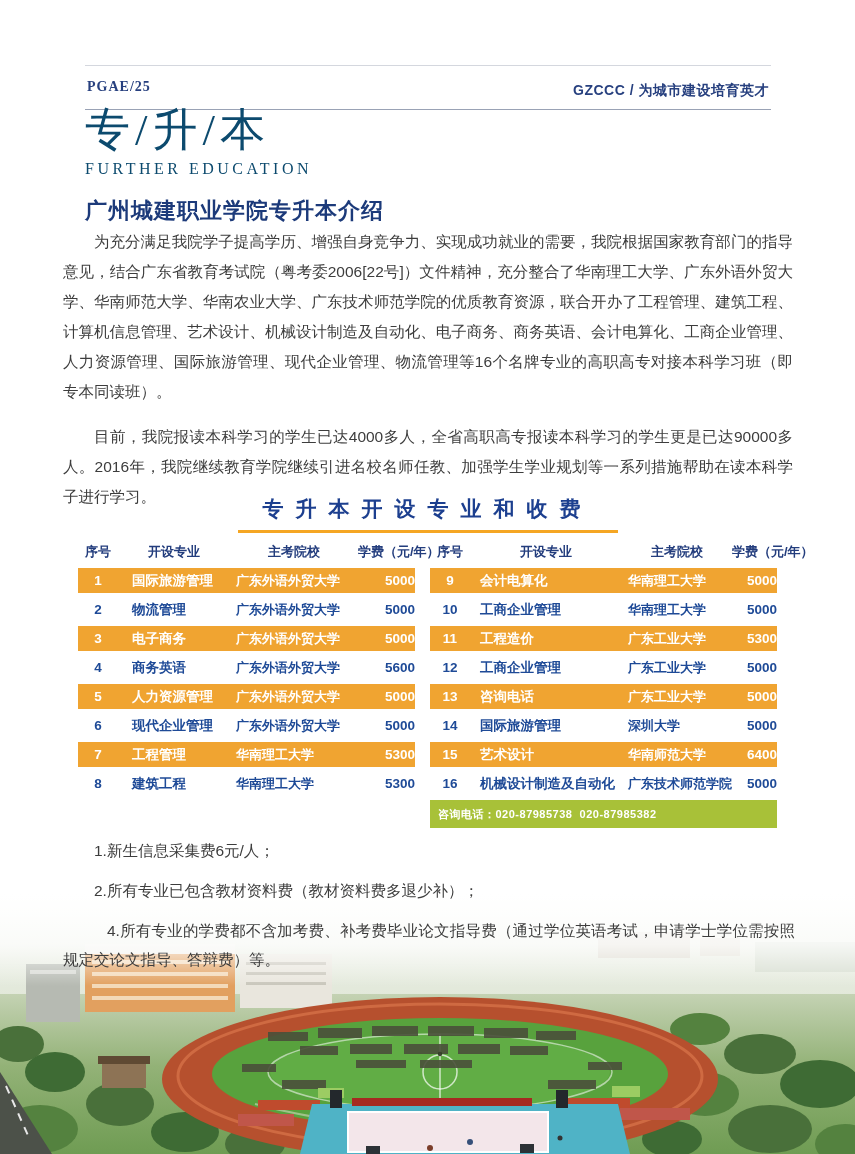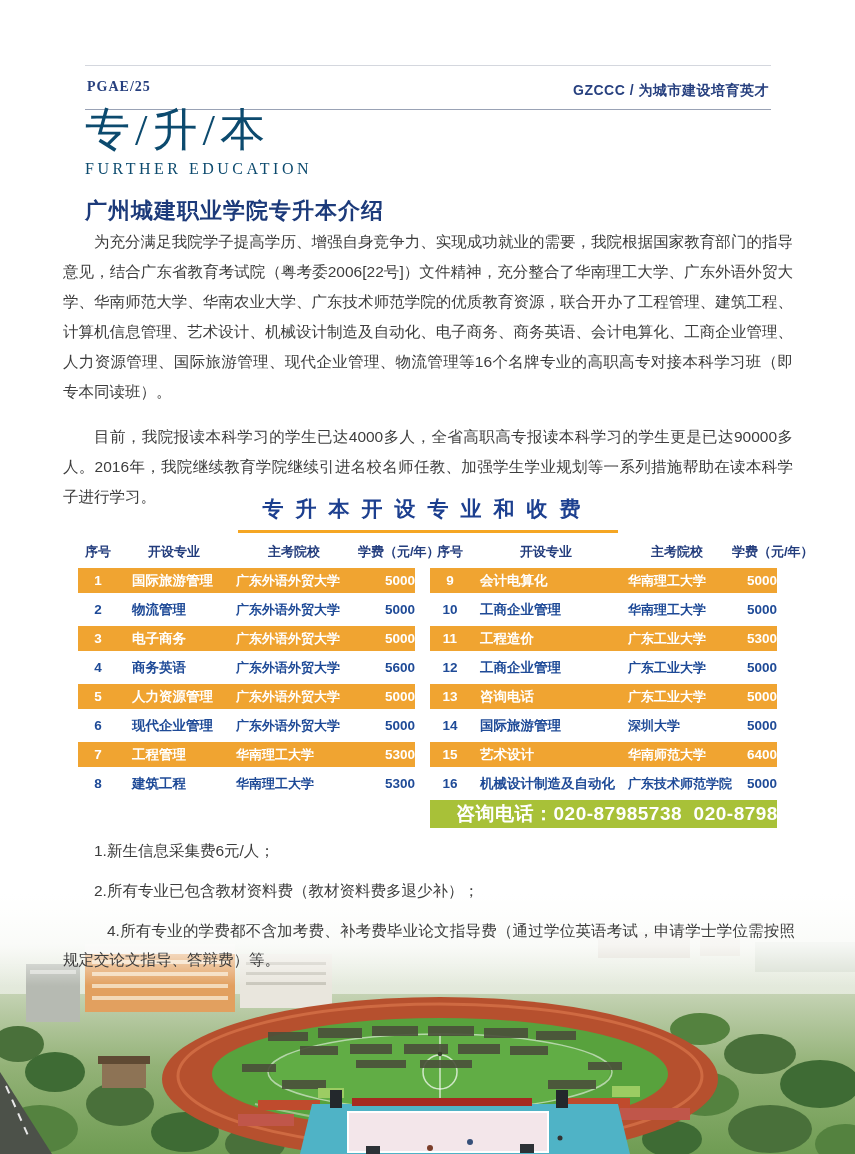--- a/index.html
+++ b/index.html
@@ -64,21 +64,21 @@
     white-space:nowrap;
   }
   .t-row.hl { background:#f0a431; color:#ffffff; }
   .c-no { text-align:center; }
   .left  .t-row .c-major { padding-left:14px; }
   .right .t-row .c-major { padding-left:10px; }
   .t-row .c-college { padding-left:6px; font-size:13px; }
   .c-fee { text-align:right; }
   .hotline {
     margin-top:4px; height:28px; background:#a8c138; color:#ffffff;
-    font-weight:bold; font-size:19px; line-height:28px; padding-left:26px;
+    font-weight:bold; font-size:11px; line-height:28px; padding-left:8px;
     white-space:pre; letter-spacing:.5px;
   }
 
   
   .notes { position:absolute; left:63px; width:732px; top:836px; font-size:15.5px; color:#3d3d3d; z-index:3; }
   .notes p { margin:0 0 11px; line-height:29px; text-align:justify; }
   .notes p.shift { padding-left:31px; }
   .notes p.wraps { text-indent:44px; }
 
   

